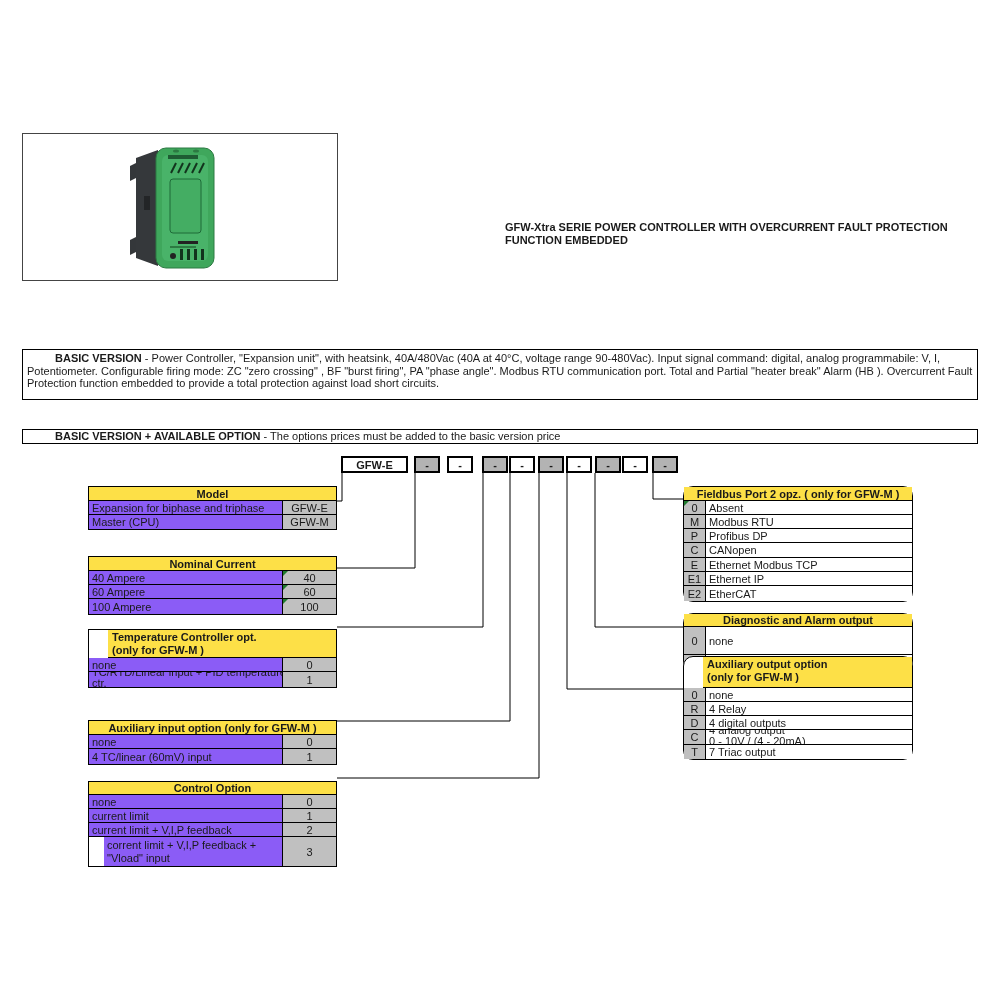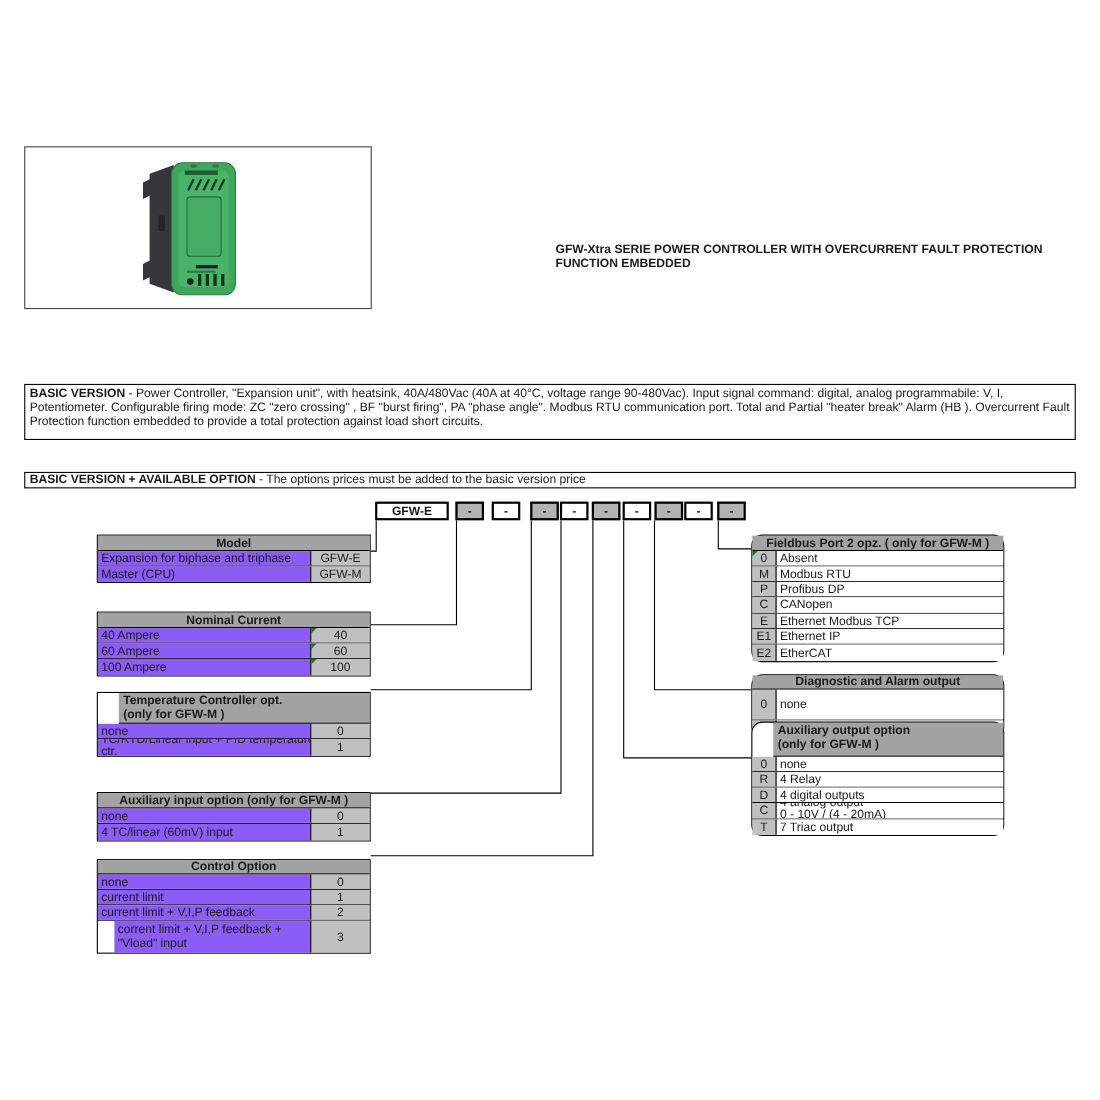--- a/index.html
+++ b/index.html
@@ -8,33 +8,33 @@
     position:relative; width:1000px; height:1000px; background:#fff;
     font-family:"Liberation Sans", sans-serif; font-size:11px; color:#1a1a1a;
     overflow:hidden;
   }
   
   .photo-frame { position:absolute; left:22px; top:133px; width:316px; height:148px; border:1px solid #444; background:#fff; }
   
   .doc-title { position:absolute; left:505px; top:221px; width:458px; font-weight:bold; font-size:11px; line-height:13px; }
   
   .para-box { position:absolute; left:22px; width:956px; border:1px solid #000; padding:2px 4px; font-size:11px; line-height:12.6px; background:#fff; }
-  .para-box b { font-weight:bold; }
+  .para-box b { font-weight:bold;margin-left:28px; }
   
   .code-box { position:absolute; top:456px; height:17px; border:2px solid #000; display:flex; align-items:center; justify-content:center; font-weight:bold; background:#fff; }
   .code-box.model { left:341px; width:67px; }
   .code-box.seg { width:26px; }
   .code-box.gray { background:#b3b3b3; }
   
   #wires { position:absolute; left:0; top:0; width:1000px; height:1000px; }
   
   .tbl { position:absolute; border:1px solid #000; background:#fff; font-size:11px; }
   .tbl-left { left:88px; width:249px; }
   .tbl-right { left:683px; width:230px;border-radius:10px; }
-  .hdr { background:#a3a3a3; border-bottom:1px solid #000; font-weight:bold; text-align:center; display:flex; align-items:center; justify-content:center; }
+  .hdr { background:#fde047; border-bottom:1px solid #000; font-weight:bold; text-align:center; display:flex; align-items:center; justify-content:center; }
   .hdr.left-align { text-align:left; display:block; padding:1px 4px; line-height:13px;margin-left:19px; }
   .row { display:flex; border-bottom:1px solid #000; }
   .row:last-child { border-bottom:none; }
   .lbl { flex:1; padding:0 3px; display:flex; align-items:center; background:#8b5cf6; overflow:hidden; }
   .val { width:54px; border-left:1px solid #000; background:#c0c0c0; display:flex; align-items:center; justify-content:center; position:relative; }
   .codecol { width:22px; border-right:1px solid #000; background:#c0c0c0; display:flex; align-items:center; justify-content:center; position:relative; }
   .lbl2 { flex:1; padding:0 3px; display:flex; align-items:center; background:#fff; overflow:hidden; }
   .h13 { height:13px; } .h14 { height:14px; } .h15 { height:15px; } .h28 { height:28px; } .h29 { height:29px;margin-left:15px; } .h31 { height:31px; }
   .clip { display:block; padding:0 3px; }
   .clip .inner { display:block; margin-top:-5px; line-height:11px; white-space:nowrap; }

